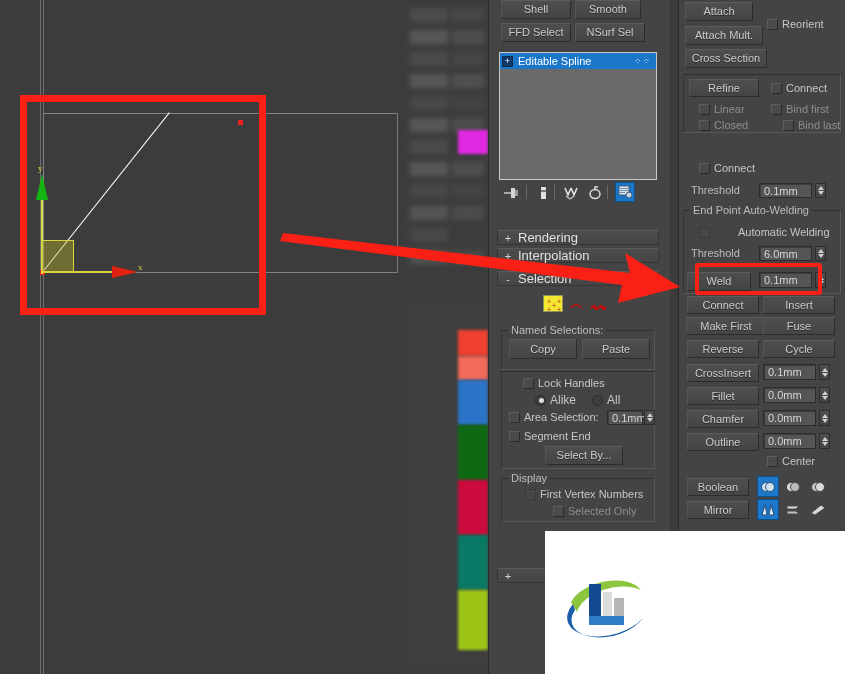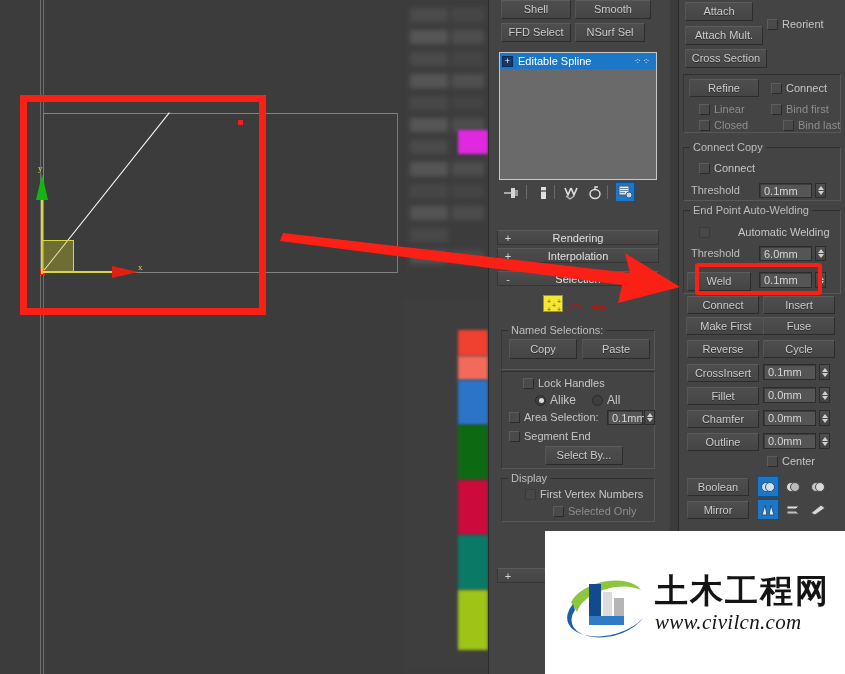--- a/index.html
+++ b/index.html
@@ -139,21 +139,21 @@
   .plain-label { position: absolute; font-size: 11px; color: #bdbdbd; white-space: nowrap; }
 
   
   .rollout {
     position: absolute; height: 15px;
     background: linear-gradient(#4d4d4d,#454545);
     border: 1px solid #353535; border-top-color:#5a5a5a;
     display: flex; align-items: center;
   }
   .rollout .sign { width: 20px; text-align: center; font-size: 11px; color: #d8d8d8; }
-  .rollout .rtitle { flex: 1; text-align: center; font-size: 11px; color: #e0e0e0; margin-right: 20px; }
+  .rollout .rtitle { flex: 1; text-align: left; font-size: 13px; color: #e0e0e0; margin-right: 20px; }
 
   
   #stack-list {
     position: absolute; left: 499px; top: 52px; width: 158px; height: 128px;
     background: #6a6a6a; border: 1px solid #c9c9c9;
   }
   #stack-sel {
     position: absolute; left: 0; top: 0; right: 0; height: 16px;
     background: #1d77c8; display: flex; align-items: center; padding-left: 2px;
   }
@@ -267,21 +267,21 @@
       <div class="swatch" style="top: 425px; height: 55px; background: rgb(13, 106, 18);"></div>
       <div class="swatch" style="top: 480px; height: 55px; background: rgb(204, 10, 60);"></div>
       <div class="swatch" style="top: 535px; height: 55px; background: rgb(10, 122, 102);"></div>
       <div class="swatch" style="top: 590px; height: 60px; background: rgb(158, 196, 24);"></div>
     </div>
 
   <div id="mid-panel">
     <div class="panel-inner" style="left:0; top:0; width:182px; height:674px;">
 
       <div class="mbtn" style="left:12px; top:0px; width:70px; height:19px;">Shell</div>
-      <div class="mbtn" style="left:86px; top:0px; width:76px; height:19px;">Smooth</div>
+      <div class="mbtn" style="left:86px; top:0px; width:66px; height:19px;">Smooth</div>
       <div class="mbtn" style="left:12px; top:23px; width:70px; height:19px;">FFD Select</div>
       <div class="mbtn" style="left:86px; top:23px; width:70px; height:19px;">NSurf Sel</div>
 
       <div class="rollout" style="left:8px; top:230px; width:162px;">
         <span class="sign">+</span>
         <span class="rtitle">Rendering</span>
       </div>
 
       <div class="rollout" style="left:8px; top:248px; width:162px;">
         <span class="sign">+</span>
@@ -434,23 +434,20 @@
       </div>
       <div class="chk" style="left:20px; top:119px;">
         <span class="box"></span>
         <span class="lbl dim">Closed</span>
       </div>
       <div class="chk" style="left:92px; top:119px;margin-left:12px;">
         <span class="box"></span>
         <span class="lbl dim">Bind last</span>
       </div>
 
-      <div class="grp" style="left:4px; top:147px; width:158px; height:54px;">
-        <span class="grp-title">Connect Copy</span>
-      </div>
       <div class="chk" style="left:20px; top:162px;">
         <span class="box"></span>
         <span class="lbl">Connect</span>
       </div>
       <span class="plain-label" style="left:12px; top:184px;">Threshold</span>
       <div class="spin-field" style="left:80px; top:183px; width:53px; height:15px;">0.1mm</div>
       <div class="spinner" style="left:136px; top:183px; height:15px;">
         <i class="up"></i>
           <i class="dn"></i>
       </div>
@@ -568,20 +565,16 @@
       <div id="wm-logo">
         <svg width="82" height="72" viewBox="0 0 82 72">
           <path d="M4 34 A38 22 -14 0 1 74 22 A38 22 -14 0 0 10 44 Z" fill="#8cc63f"></path>
           <path d="M8 42 A38 22 -14 0 0 76 50 A38 22 -14 0 1 6 36 Z" fill="#1b5faa"></path>
           <rect x="22" y="16" width="12" height="40" fill="#13498f"></rect>
           <rect x="36" y="24" width="9" height="32" fill="#dcdcdc"></rect>
           <rect x="47" y="30" width="10" height="26" fill="#b5b5b5"></rect>
           <rect x="22" y="48" width="35" height="9" fill="#2f7bc4"></rect>
         </svg>
       </div>
-      <div id="wm-text">
-        <div id="wm-cn">土木工程网</div>
-        <div id="wm-url">www.civilcn.com</div>
-      </div>
     </div>
   </div>
 
 </div>
 
 </body></html>

